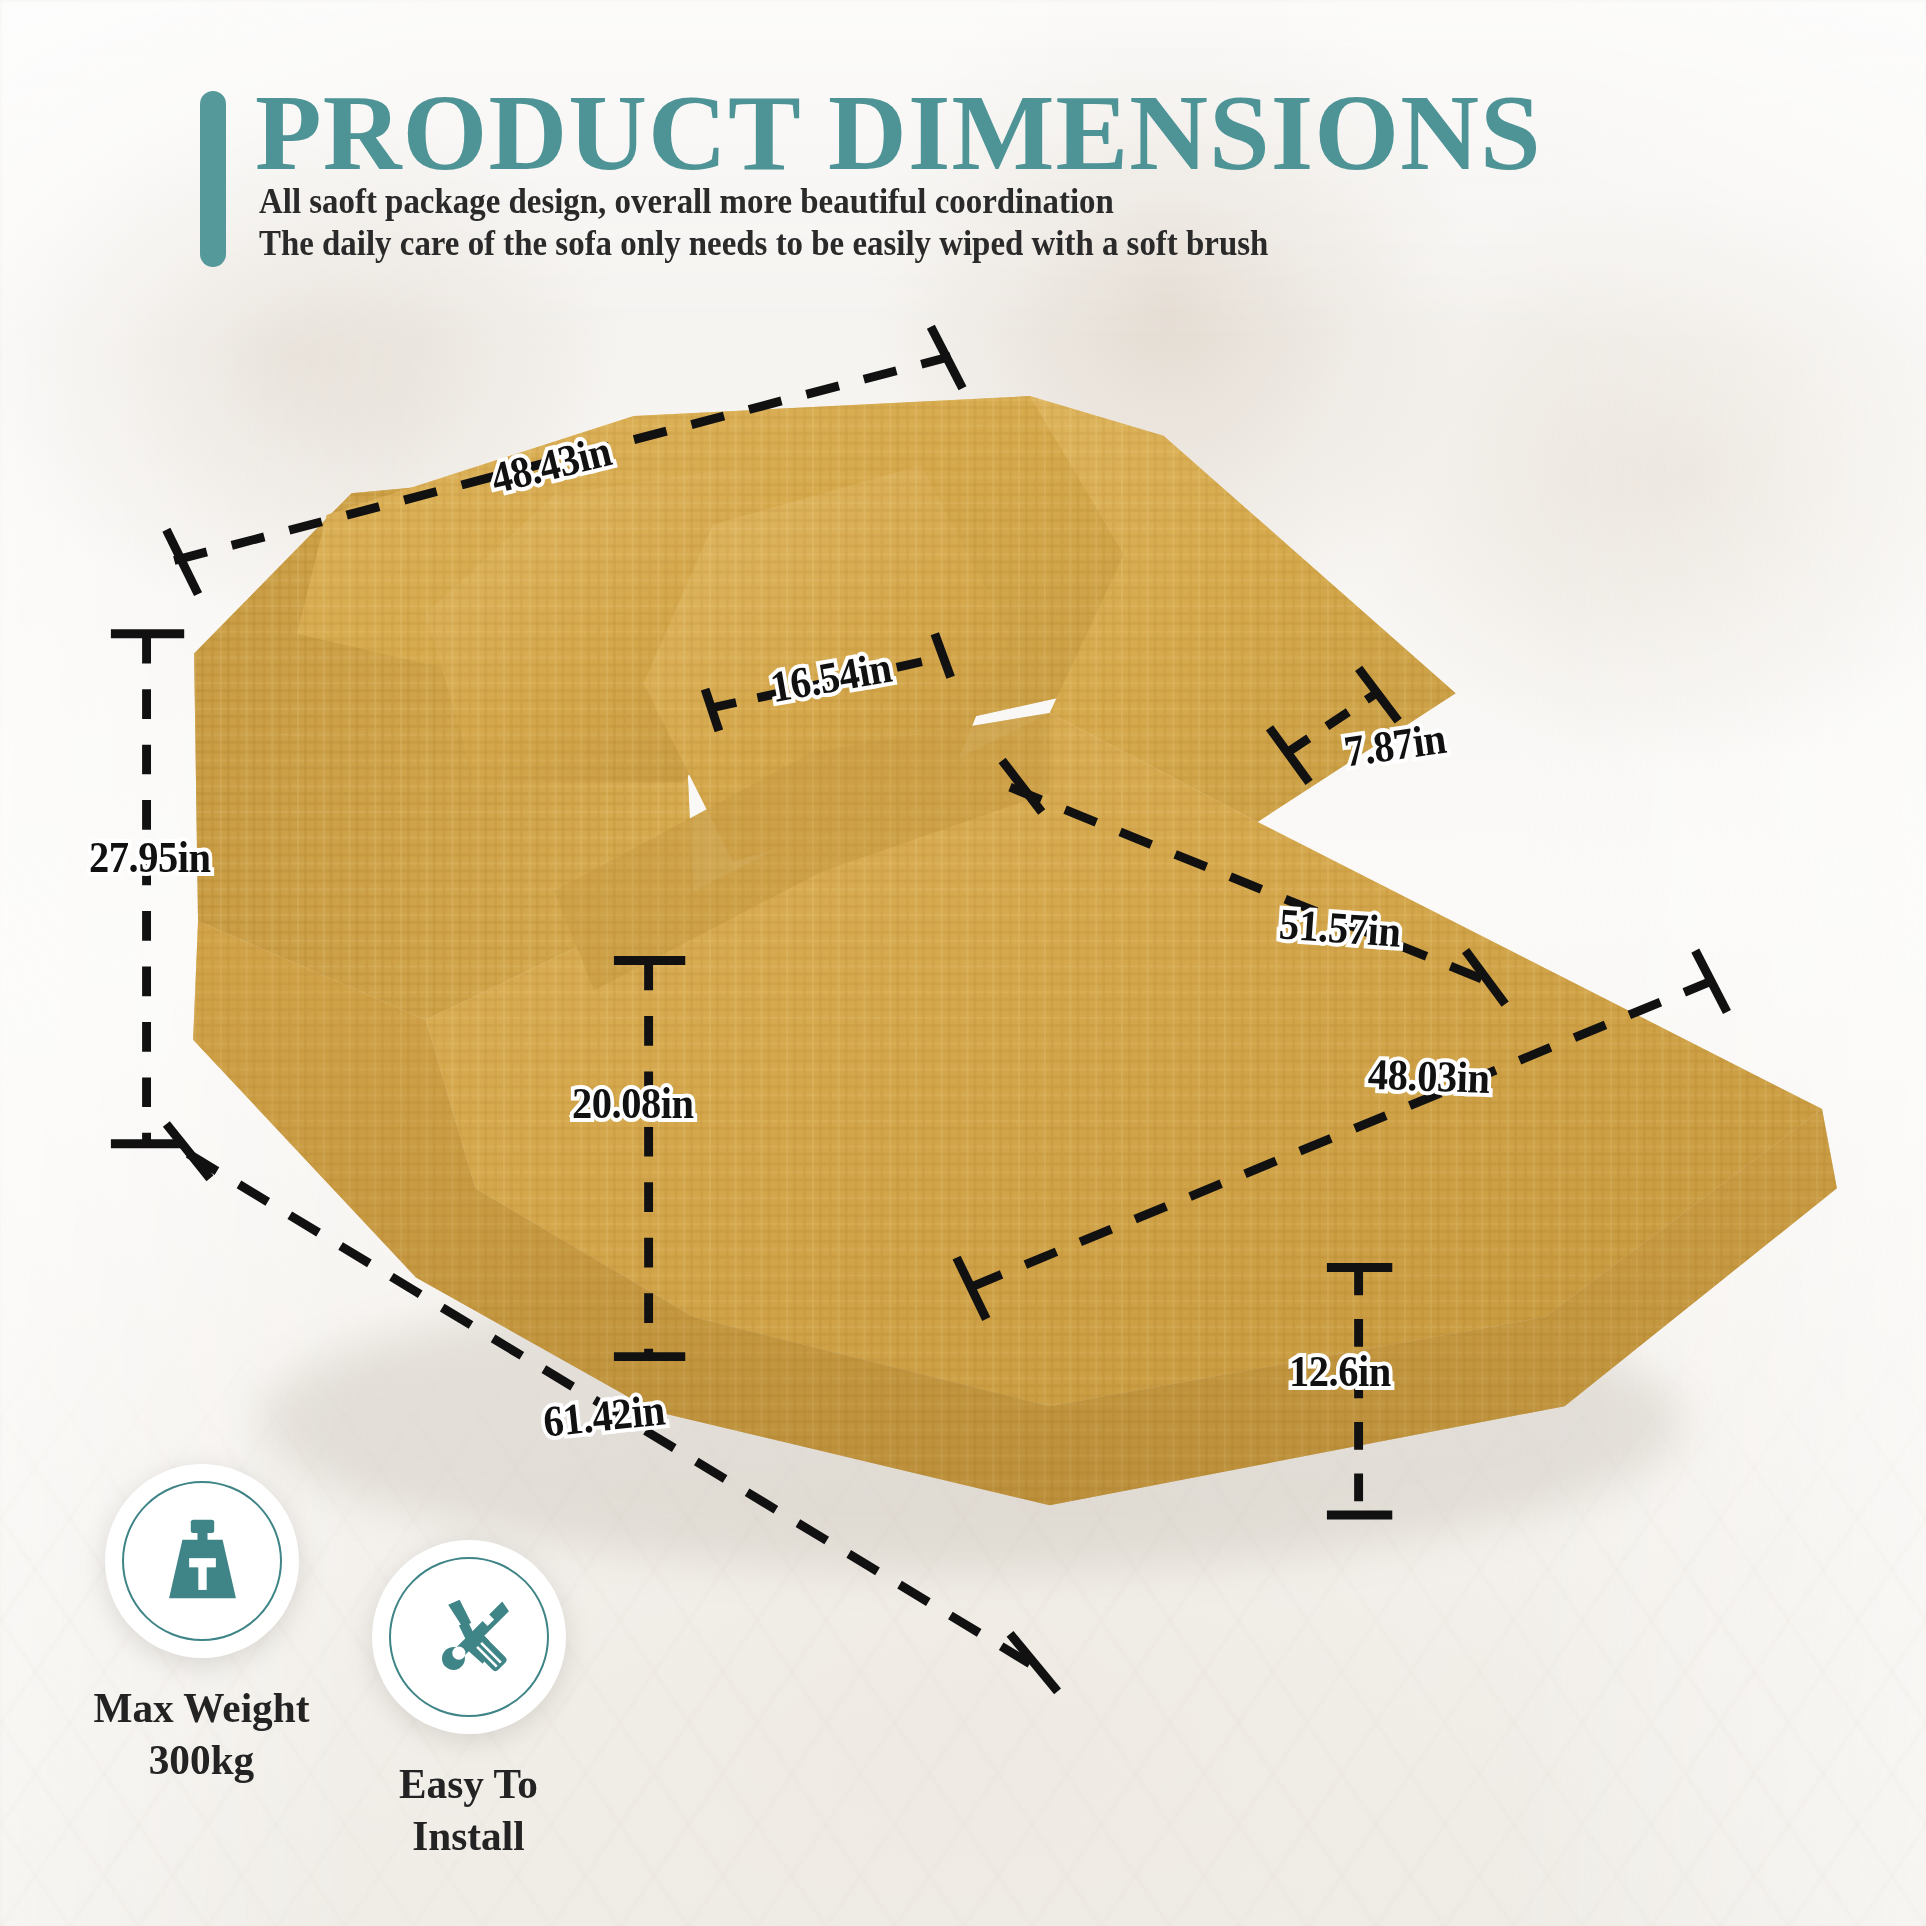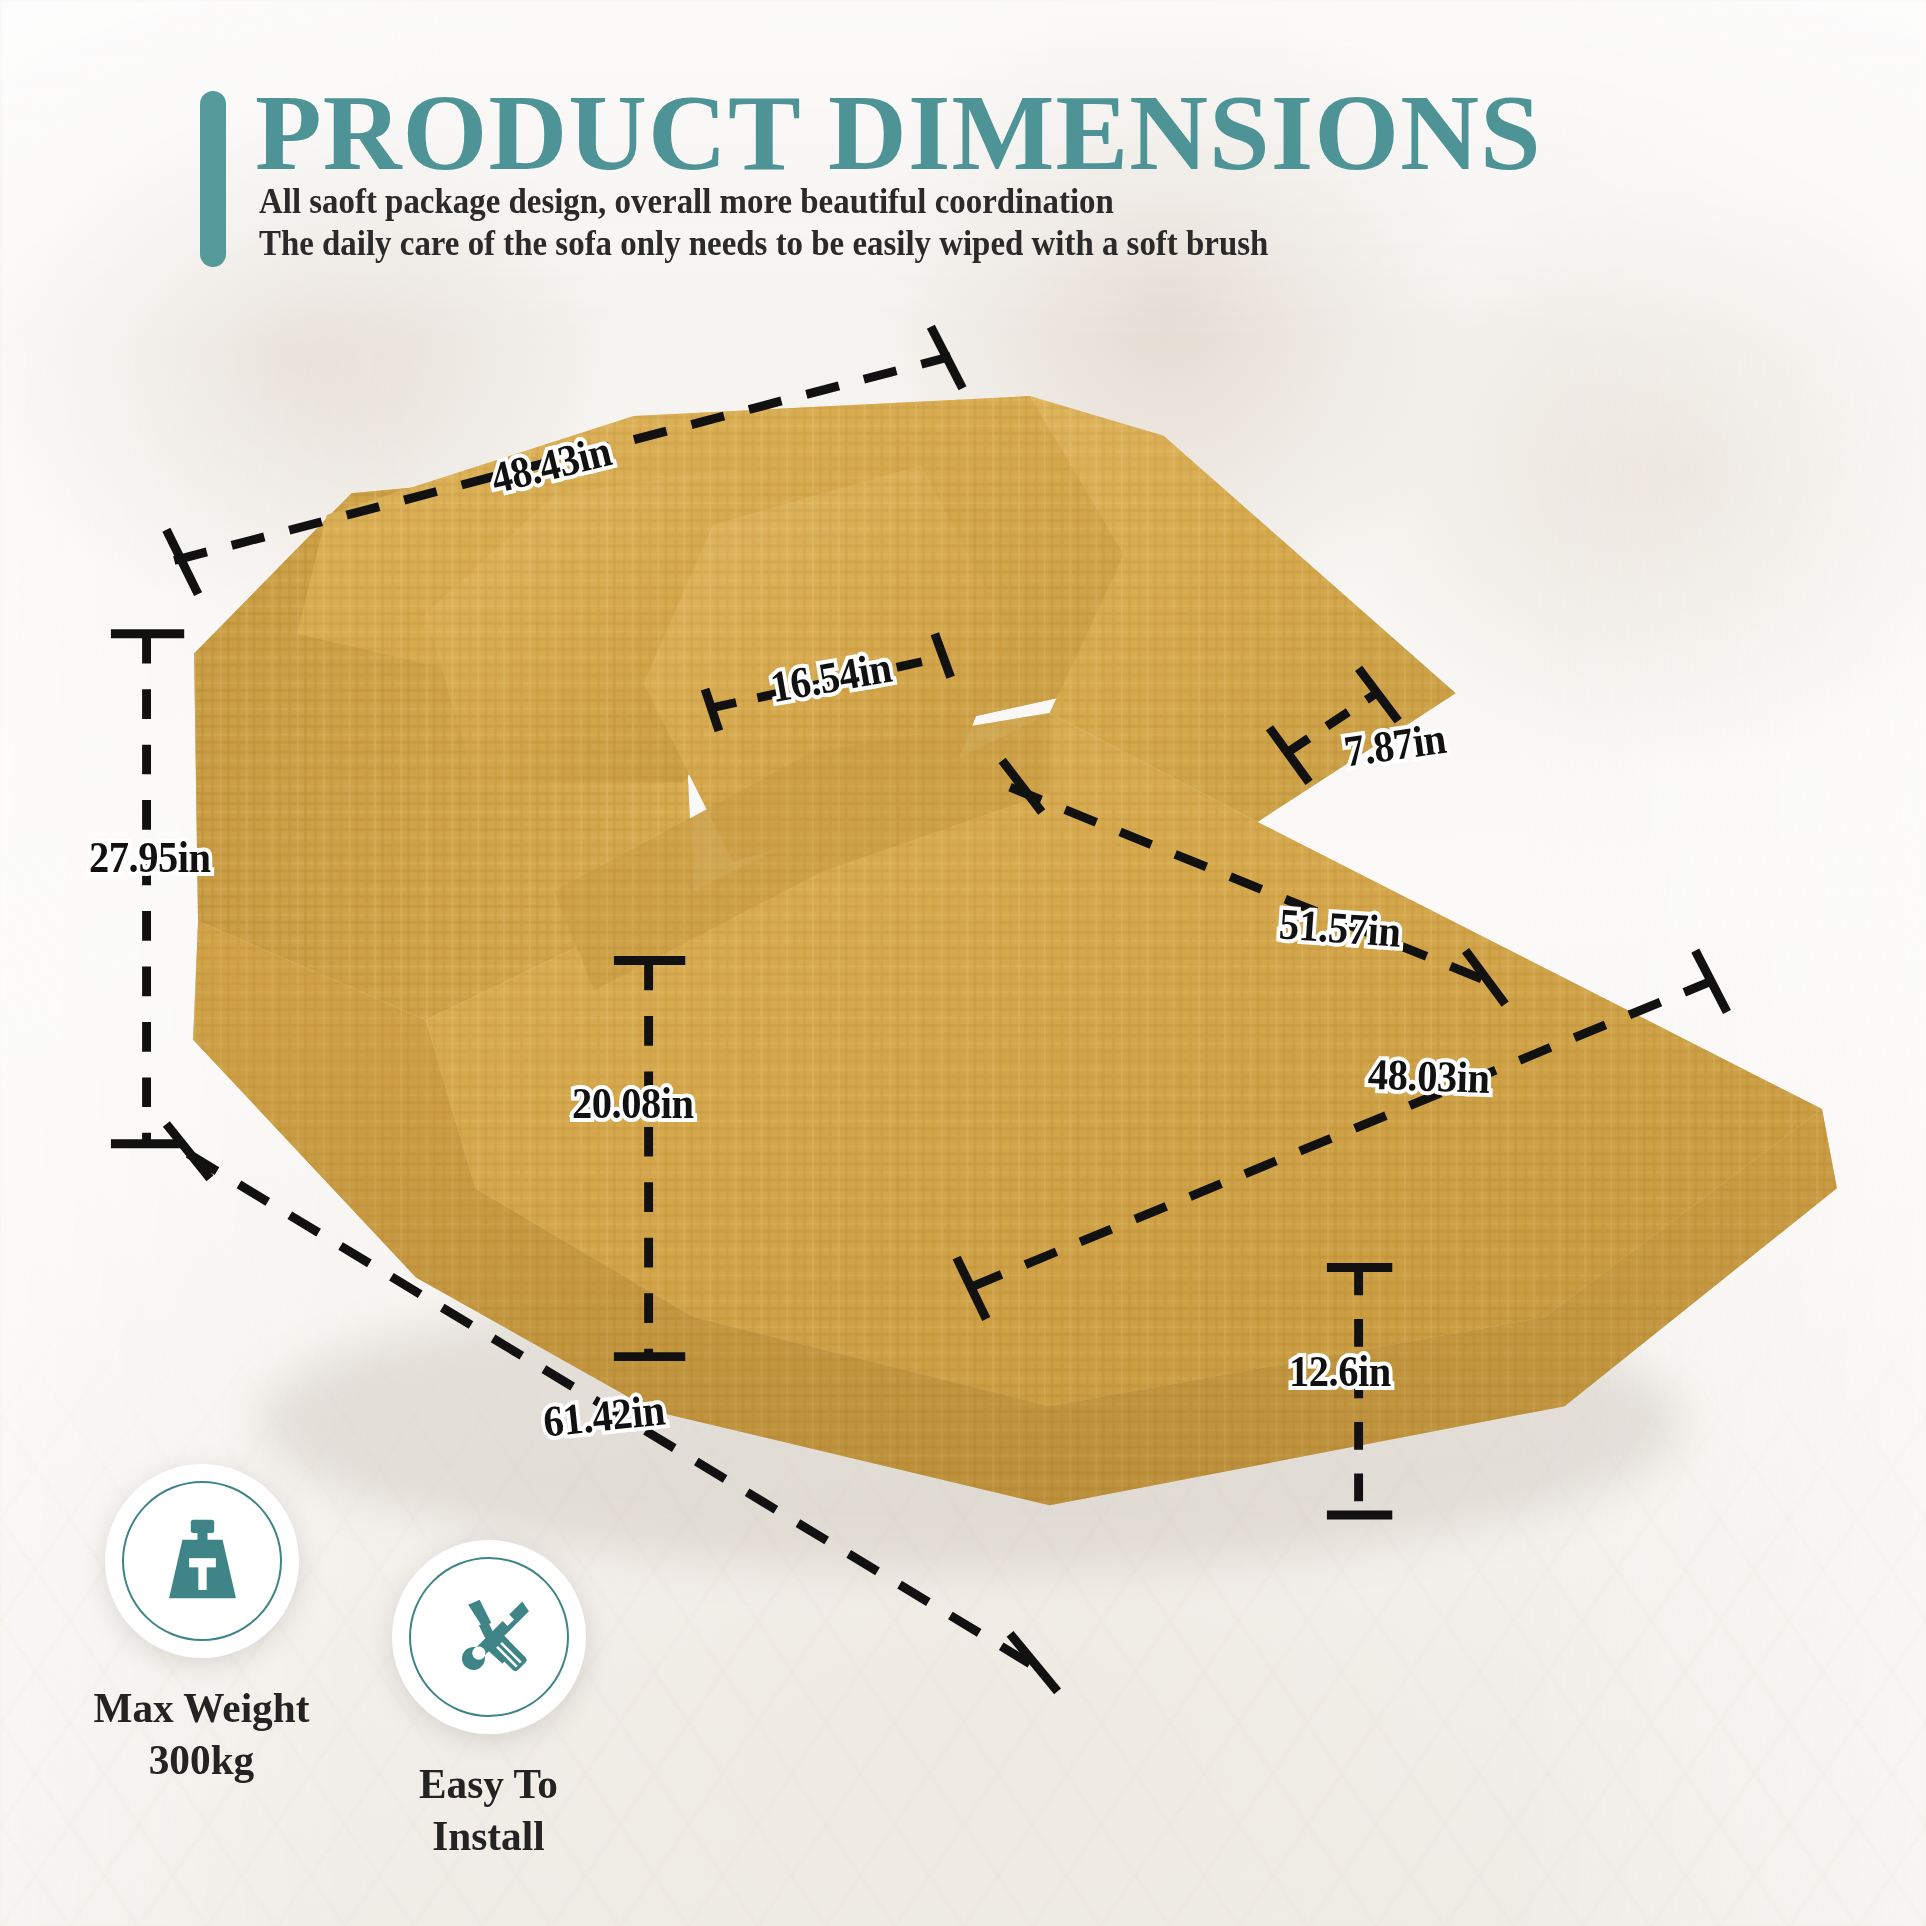--- a/index.html
+++ b/index.html
@@ -97,21 +97,21 @@
     border-radius:50%; border:2.5px solid #3f8486;
   }
   .badge-caption {
     margin-top:24px; text-align:center;
     font-family:"Liberation Serif", serif;
     font-weight:700; font-size:43px; line-height:1.22;
     color:#232323; width:277px; margin-left:-42px;
     transform:scaleX(.96);
   }
   #badge-weight { left:105px; top:1464px; }
-  #badge-install { left:392px; top:1540px; }
+  #badge-install { left:372px; top:1540px; }
 </style>
 </head>
 <body>
 
 <div id="bg"></div>
 <div id="bg-soft"></div>
 <div id="bg-rug"></div>
 
 <div id="accent-bar"></div>
 <div id="title">PRODUCT DIMENSIONS</div>

